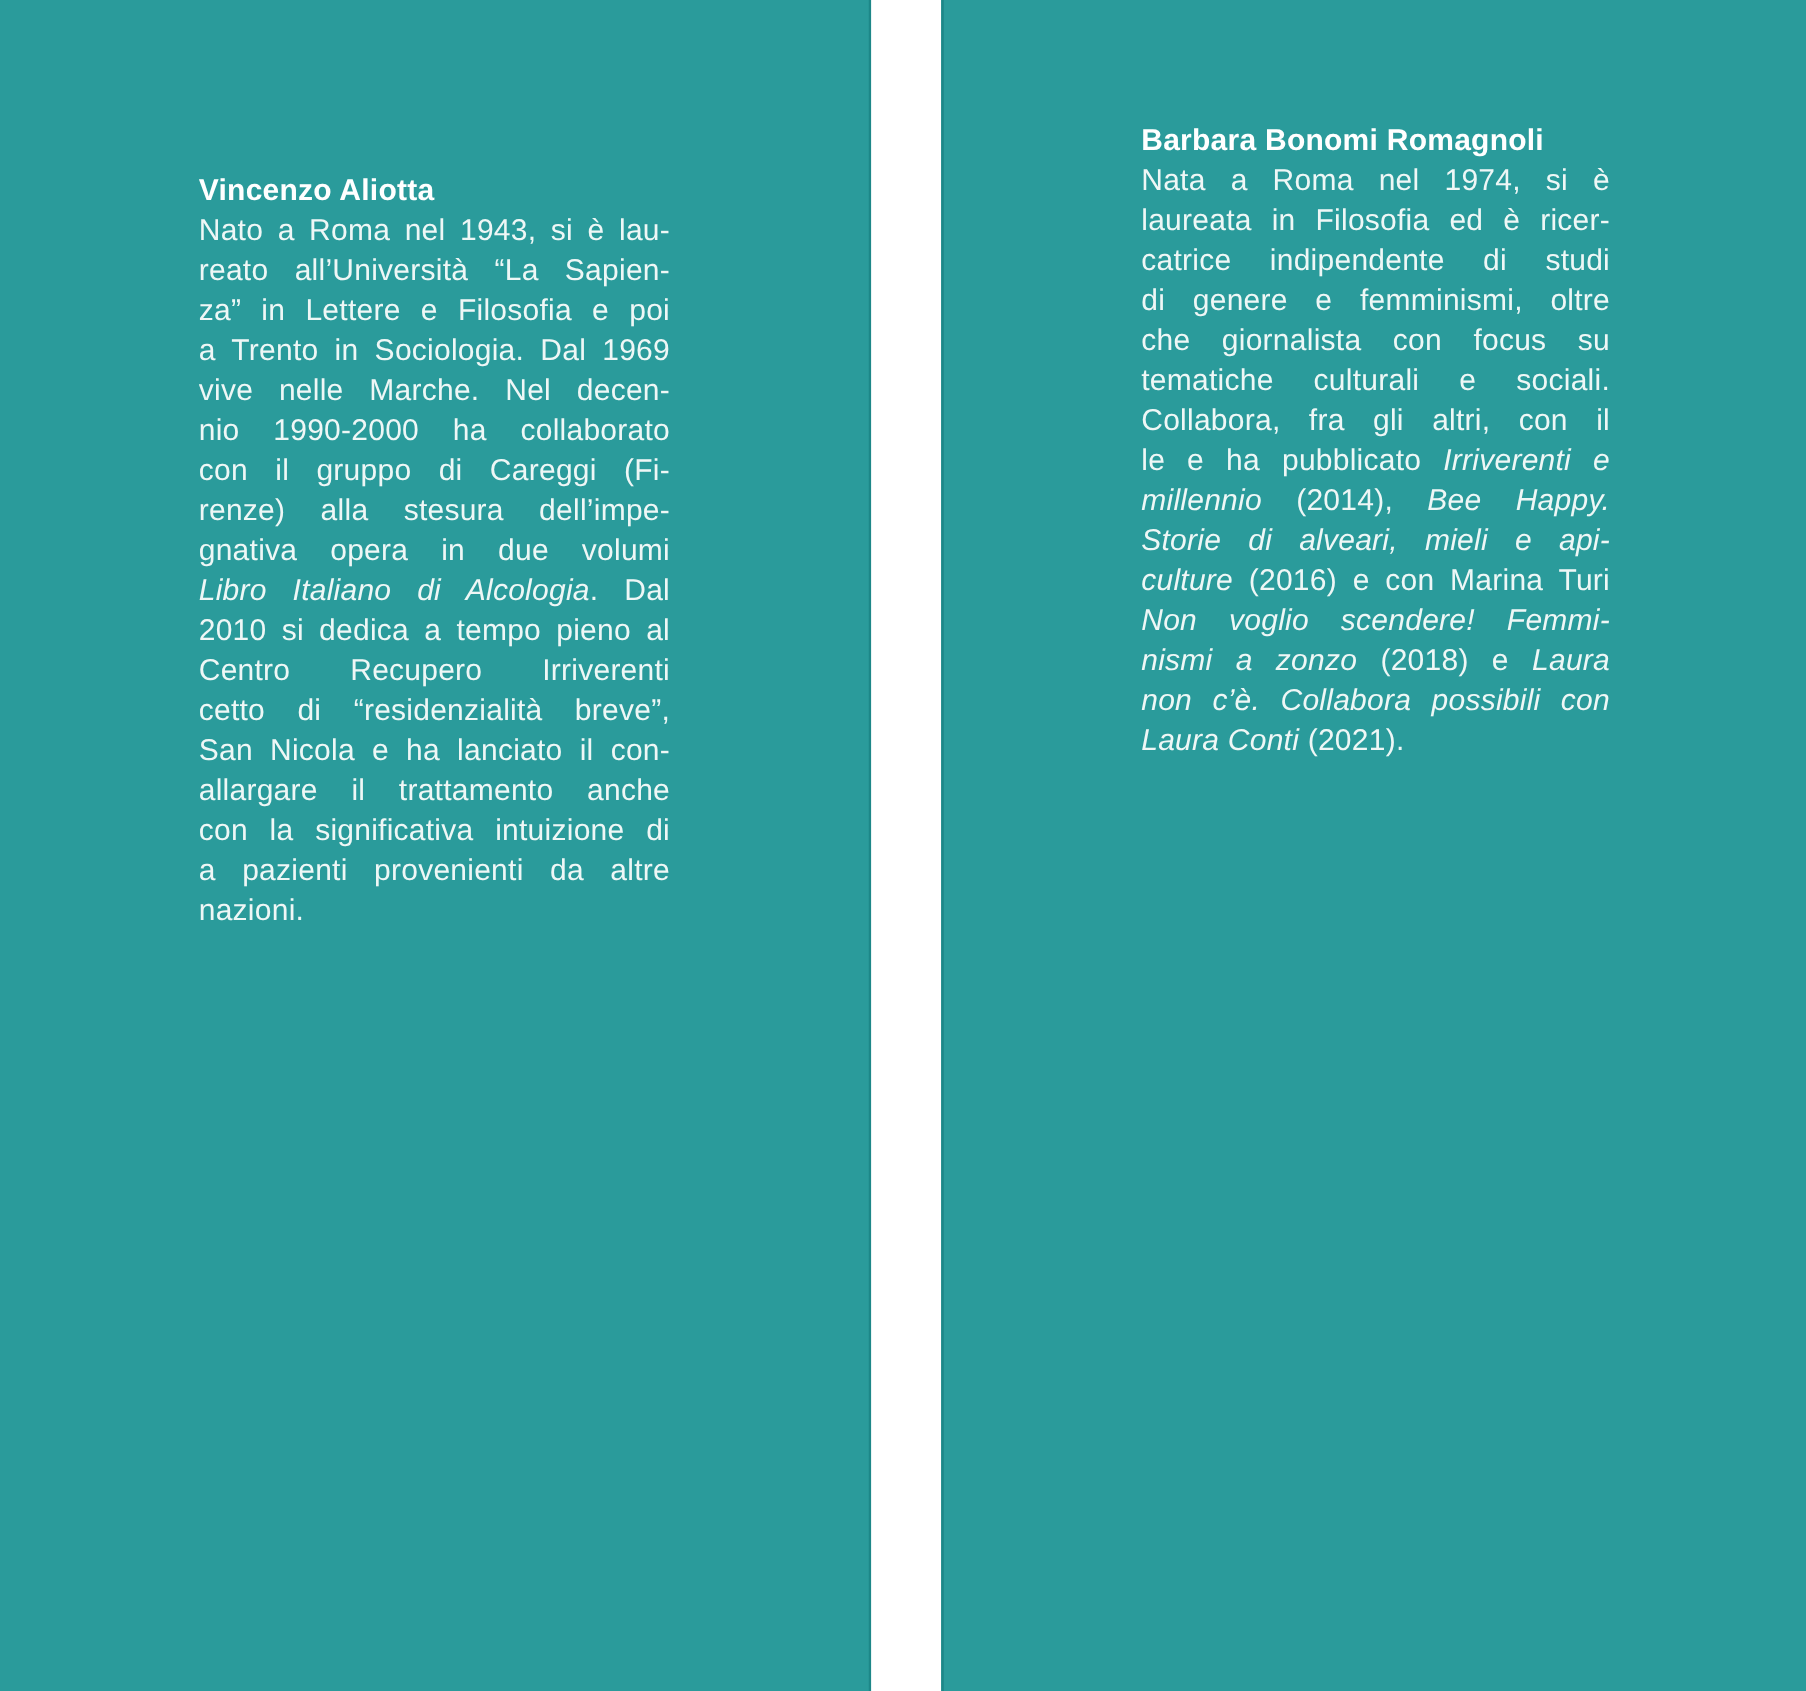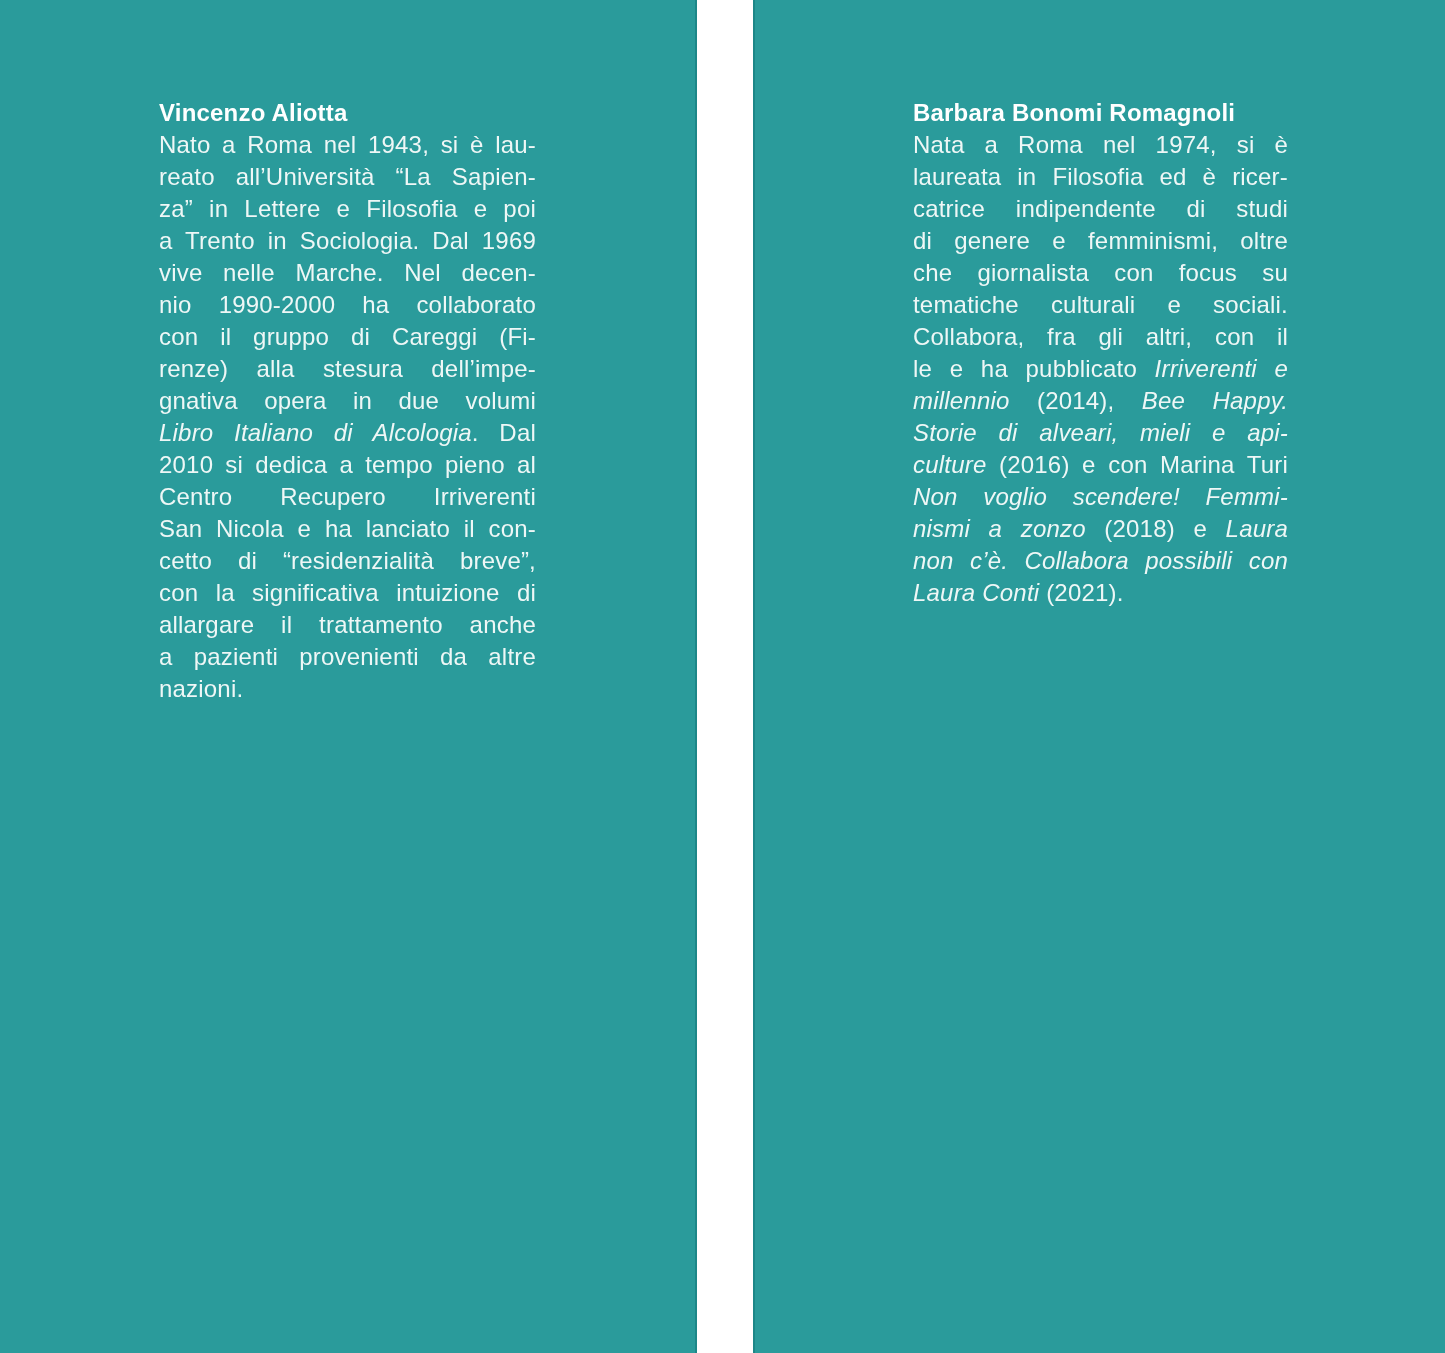--- a/index.html
+++ b/index.html
@@ -41,21 +41,21 @@
     background: var(--bg, #ffffff);
   }
   .bio {
     position: absolute;
     top: 97px;
     color: var(--text, #eef7f6);
     font-size: 24px;
     line-height: 32px;
     letter-spacing: 0.2px;
   }
-  .panel-left .bio  { left: 159px; width: 377px; }
+  .panel-left .bio  { left: 159px; width: 377px; margin-top: 40px; }
   .panel-right .bio { left: 158px; width: 375px; }
   .bio-title {
     font-weight: bold;
     color: #ffffff;
     height: 32px;
     white-space: nowrap;
   }
   .line {
     height: 32px;
     overflow: hidden;
@@ -82,24 +82,24 @@
           <div class="line"><span>za” in Lettere e Filosofia e poi</span></div>
           <div class="line"><span>a Trento in Sociologia. Dal 1969</span></div>
           <div class="line"><span>vive nelle Marche. Nel decen-</span></div>
           <div class="line"><span>nio 1990-2000 ha collaborato</span></div>
           <div class="line"><span>con il gruppo di Careggi (Fi-</span></div>
           <div class="line"><span>renze) alla stesura dell’impe-</span></div>
           <div class="line"><span>gnativa opera in due volumi</span></div>
           <div class="line"><em>Libro Italiano di Alcologia</em><span>. Dal</span></div>
           <div class="line"><span>2010 si dedica a tempo pieno al</span></div>
           <div class="line"><span>Centro Recupero Irriverenti</span></div>
+          <div class="line"><span>cetto di “residenzialità breve”,</span></div>
           <div class="line"><span>San Nicola e ha lanciato il con-</span></div>
-          <div class="line"><span>cetto di “residenzialità breve”,</span></div>
+          <div class="line"><span>allargare il trattamento anche</span></div>
           <div class="line"><span>con la significativa intuizione di</span></div>
-          <div class="line"><span>allargare il trattamento anche</span></div>
           <div class="line"><span>a pazienti provenienti da altre</span></div>
           <div class="line last"><span>nazioni.</span></div>
         </div>
     </div>
   </div>
 
   <div class="gutter"></div>
 
   <div class="panel panel-right">
     <div class="bio">

